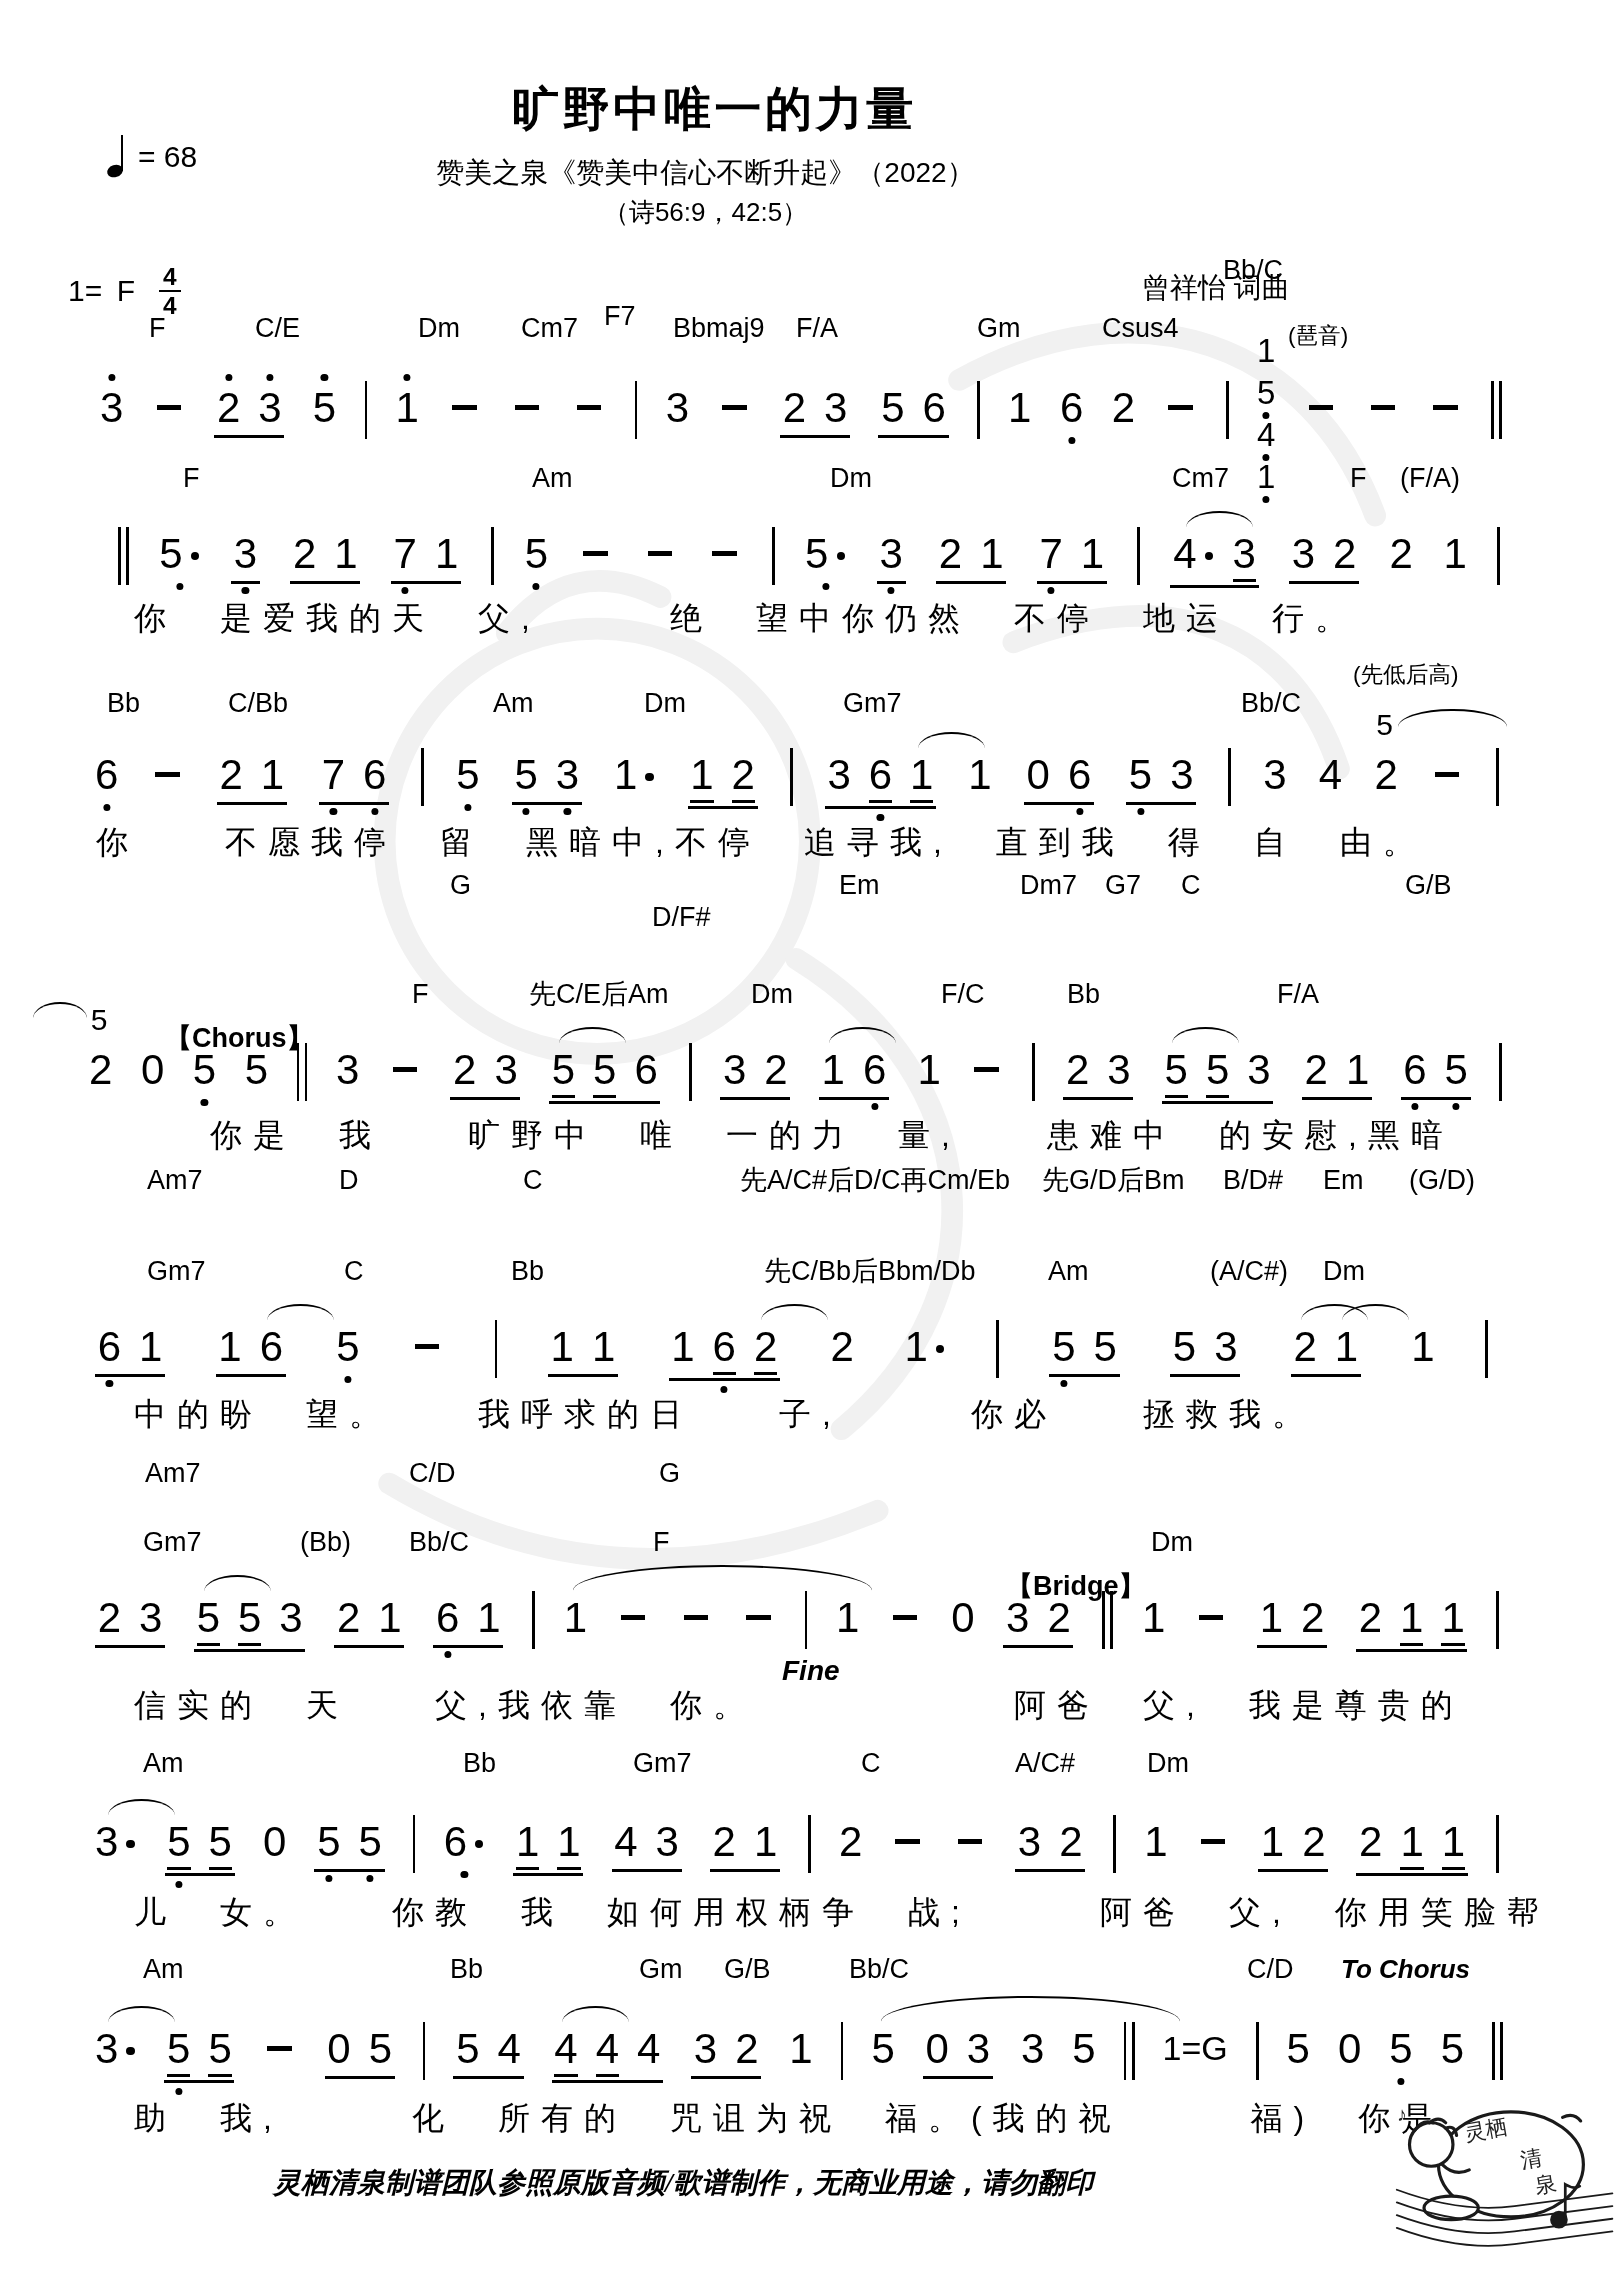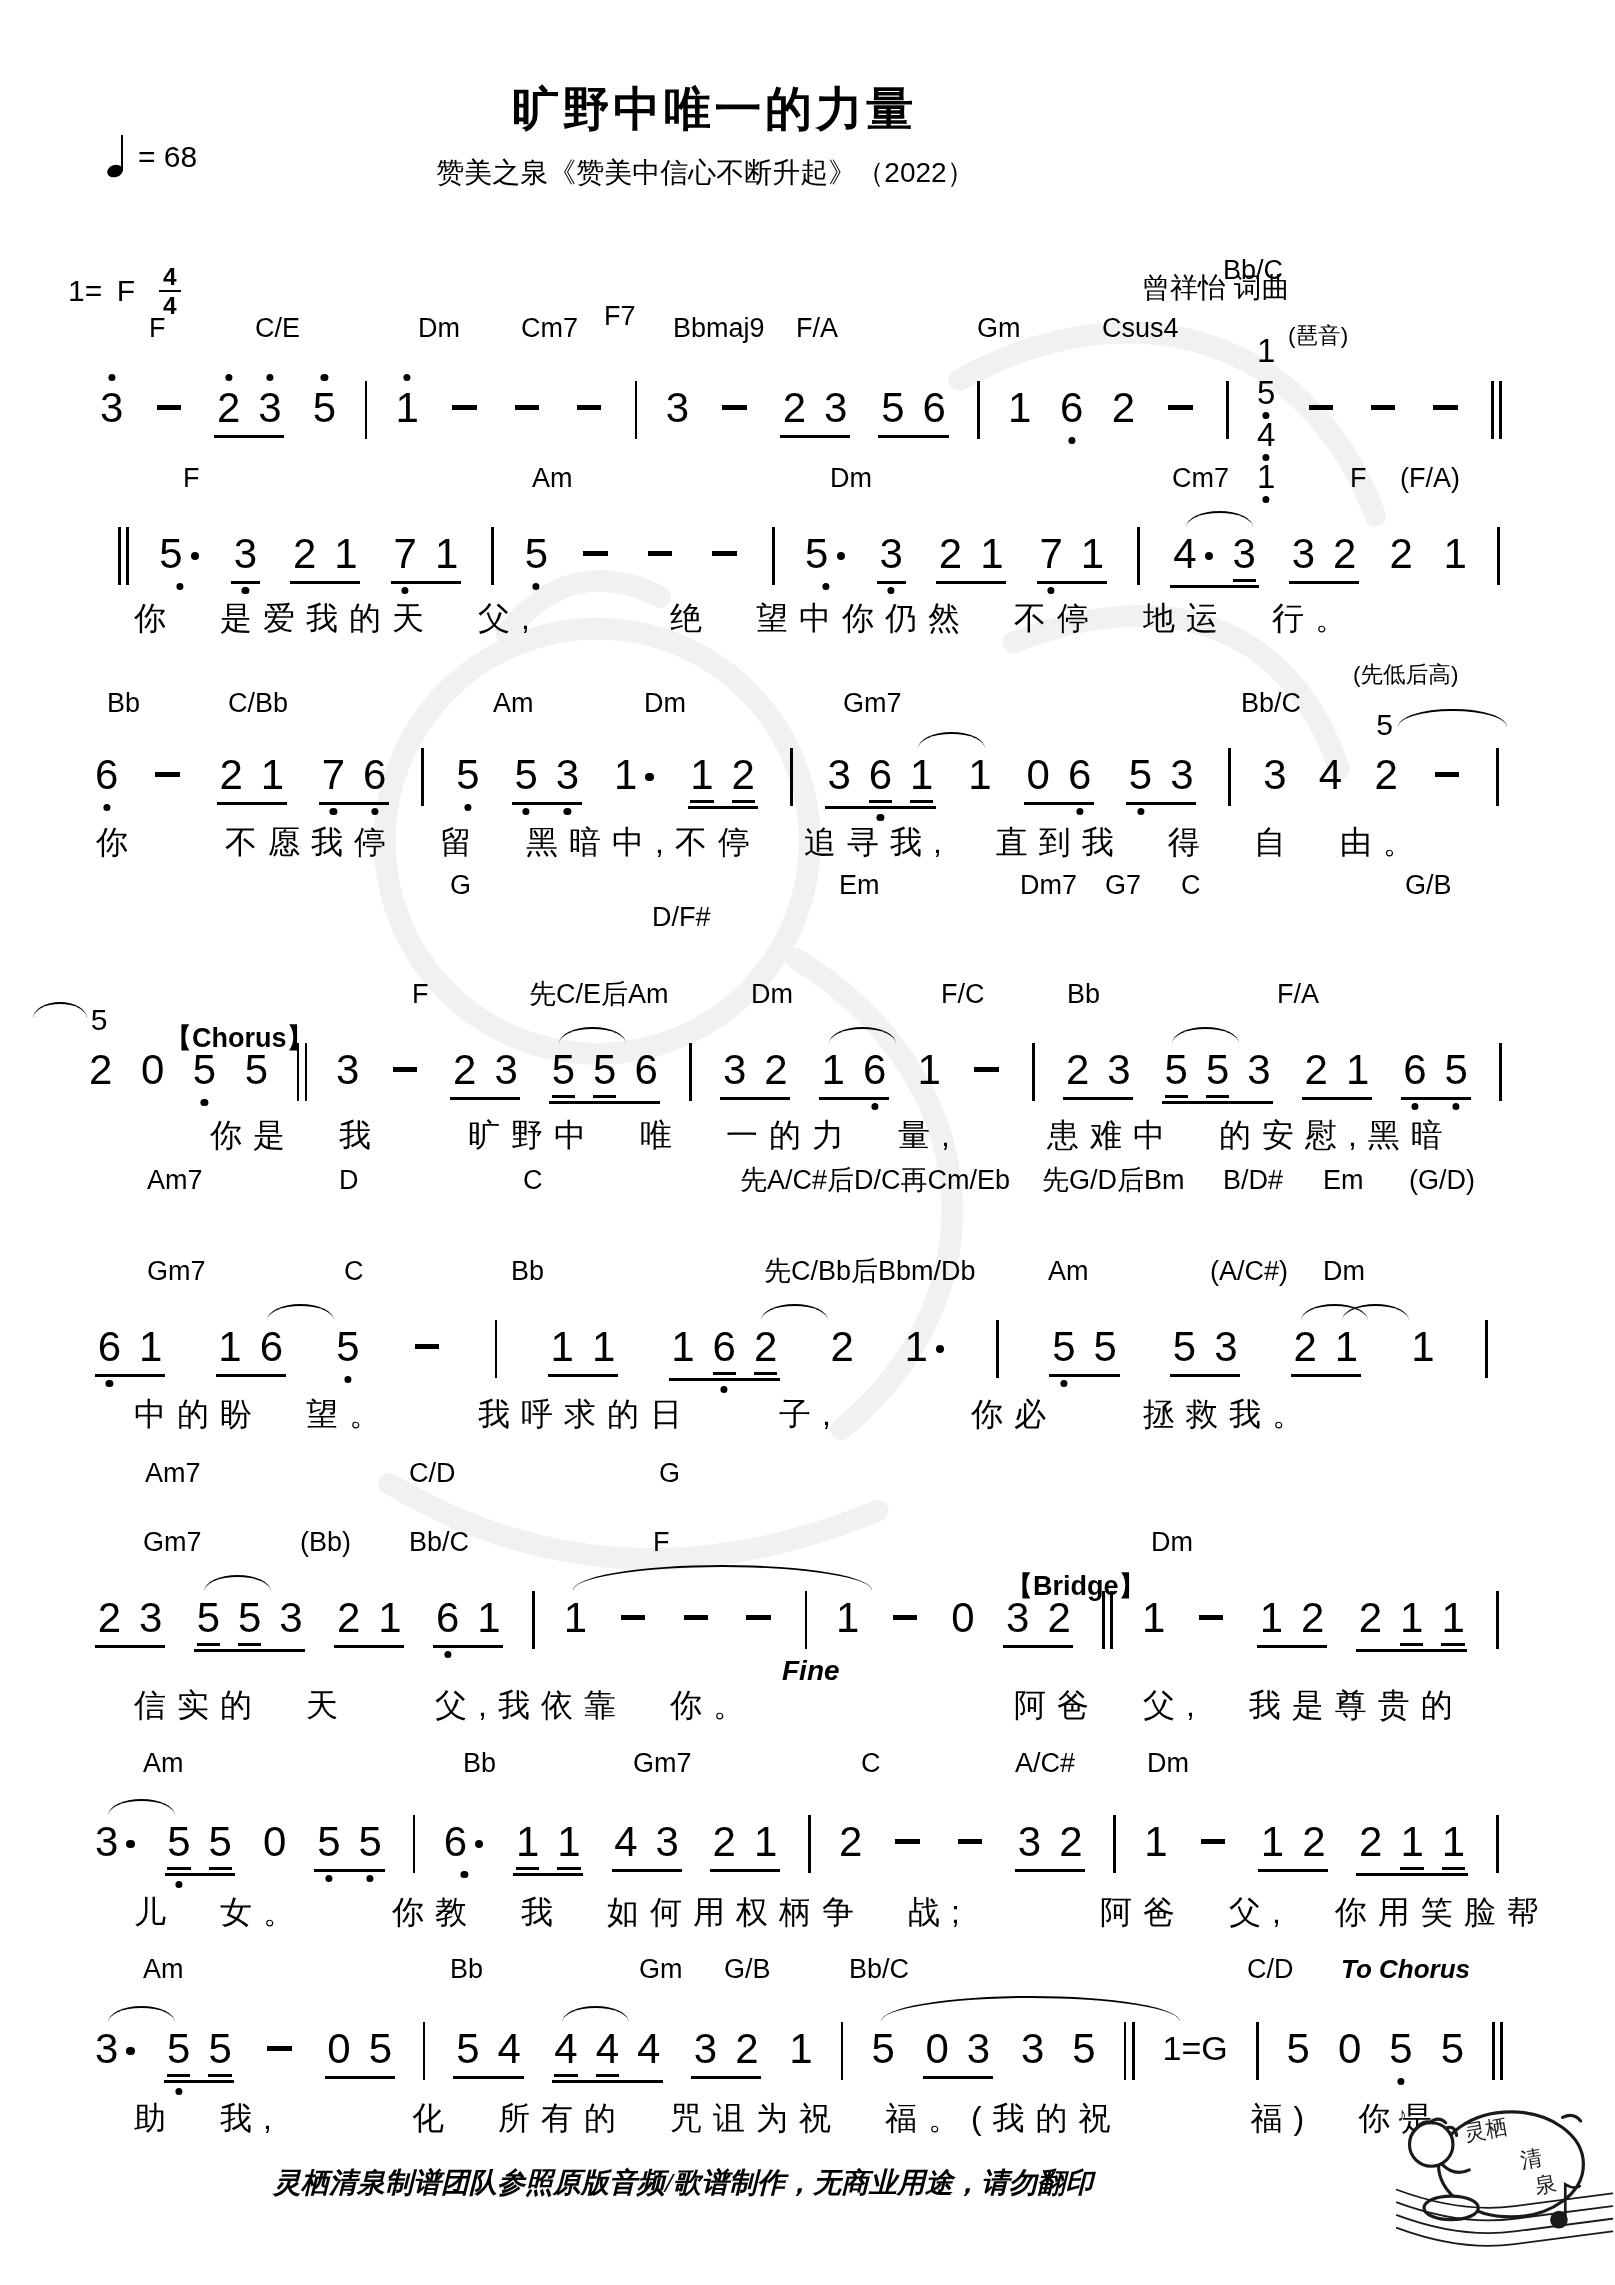--- a/index.html
+++ b/index.html
@@ -82,20 +82,21 @@
       <path d="M 1120 710 C 1300 640 1430 700 1480 850"></path>
     </g>
   </svg>
 
   <div class="tempo">
     <span class="qnote"></span>
     <span>= 68</span>
   </div>
   <div class="title">旷野中唯一的力量</div>
   <div class="subtitle">赞美之泉《赞美中信心不断升起》（2022）</div>
+  <div class="scripture">（诗56:9，42:5）</div>
   <div class="credit">曾祥怡 词曲</div>
   <div class="keysig">
     <span>1=</span>
     <span class="kname">F</span>
     <span class="frac">
       <span class="ft">4</span>
       <span class="fb">4</span>
     </span>
   </div>
 

